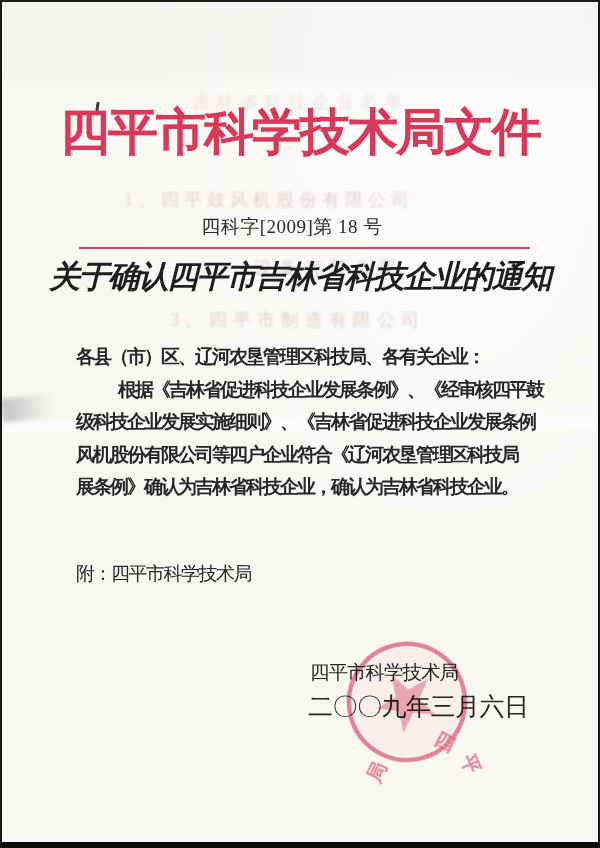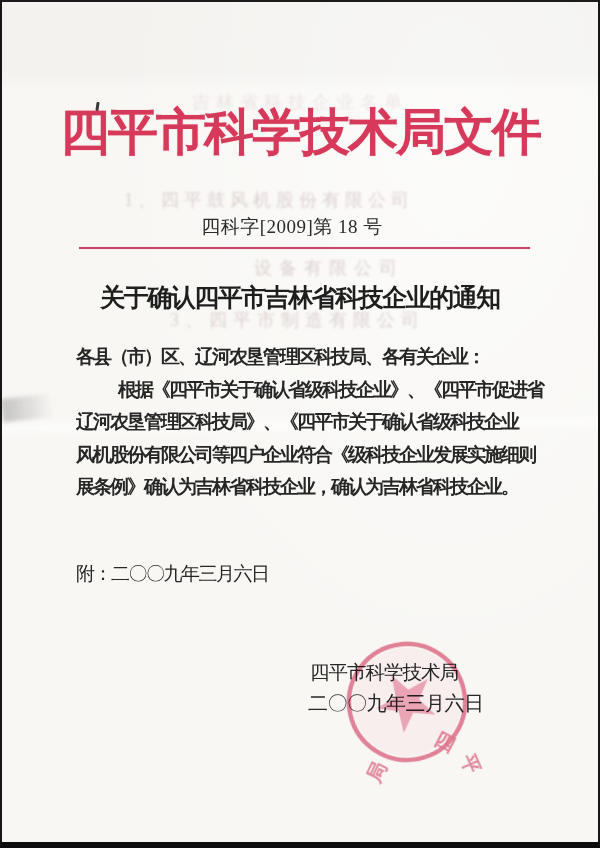--- a/index.html
+++ b/index.html
@@ -38,26 +38,27 @@
     color:#2a2a2a;
     transform:translateX(-8px);
     white-space:nowrap;
   }
   .red-rule{
     top:245px;left:77px;width:451px;height:2px;
     background:#c6496a;
     box-shadow:0 0 1px rgba(198,73,106,0.7);
   }
   .subject{
-    top:279px;
-    font-size:25px;
+    top:254px;
+    font-size:31px;
     font-weight:700;
     color:#1e1e1e;
     letter-spacing:-1.5px;
     white-space:nowrap;
+    font-style:italic;
   }
   .body-block{
     top:339px;left:74px;width:470px;
     font-size:19px;
     line-height:32.6px;
     letter-spacing:-2px;
     color:#262626;
   }
   .body-block .indent{text-indent:42px;}
   .body-line{white-space:nowrap;font-weight:bold;}
@@ -65,21 +66,21 @@
     top:559px;left:74px;
     font-size:19px;letter-spacing:-1.5px;
     white-space:nowrap;
   }
   .sig-agency{
     top:657px;left:308px;
     font-size:19.5px;letter-spacing:-1px;white-space:nowrap;
   }
   .sig-date{
     top:688px;left:306px;
-    font-size:20px;letter-spacing:-0.5px;white-space:nowrap;
+    font-size:25px;letter-spacing:-0.5px;white-space:nowrap;
   }
   .bleed{
     color:#b4989c;
     filter:blur(1.2px);
     opacity:0.42;
     white-space:nowrap;
     font-size:18px;
   }
   .bleed-1{top:88px;left:0;right:0;text-align:center;letter-spacing:6px;opacity:0.22;}
   .bleed-2{top:186px;left:122px;letter-spacing:5px;}
@@ -131,27 +132,27 @@
 
   <div class="abs center subject">关于确认四平市吉林省科技企业的通知</div>
 
   <div class="abs bleed bleed-4">3、四平市制造有限公司</div>
 
   <div class="abs fold-shadow"></div>
   <div class="abs crease"></div>
 
   <div class="abs body-block">
     <div class="body-line">各县（市）区、辽河农垦管理区科技局、各有关企业：</div>
-    <div class="body-line indent">根据《四平市关于确认省级科技企业》、《四平市促进省</div>
-    <div class="body-line">辽河农垦管理区科技局》、《四平市关于确认省级科技企业</div>
-    <div class="body-line">风机股份有限公司等四户企业符合《级科技企业发展实施细则</div>
+    <div class="body-line indent">根据《吉林省促进科技企业发展条例》、《经审核四平鼓</div>
+    <div class="body-line">级科技企业发展实施细则》、《吉林省促进科技企业发展条例</div>
+    <div class="body-line">风机股份有限公司等四户企业符合《辽河农垦管理区科技局</div>
     <div class="body-line">展条例》确认为吉林省科技企业，确认为吉林省科技企业。</div>
   </div>
 
-  <div class="abs attachment">附：二〇〇九年三月六日</div>
+  <div class="abs attachment">附：四平市科学技术局</div>
 
   <div class="abs sig-agency">四平市科学技术局</div>
   <div class="abs sig-date">二〇〇九年三月六日</div>
 
   <svg class="abs seal" viewBox="0 0 164 164" xmlns="http://www.w3.org/2000/svg">
     <defs>
       <path id="sealArc" d="M 82,127 A 45,45 0 1,1 81.9,127" fill="none"></path>
     </defs>
     <circle cx="82" cy="82" r="54" fill="rgba(238,160,178,0.10)"></circle>
     <circle cx="82" cy="82" r="58" fill="none" stroke="#e0597a" stroke-width="4.5" opacity="0.8"></circle>

